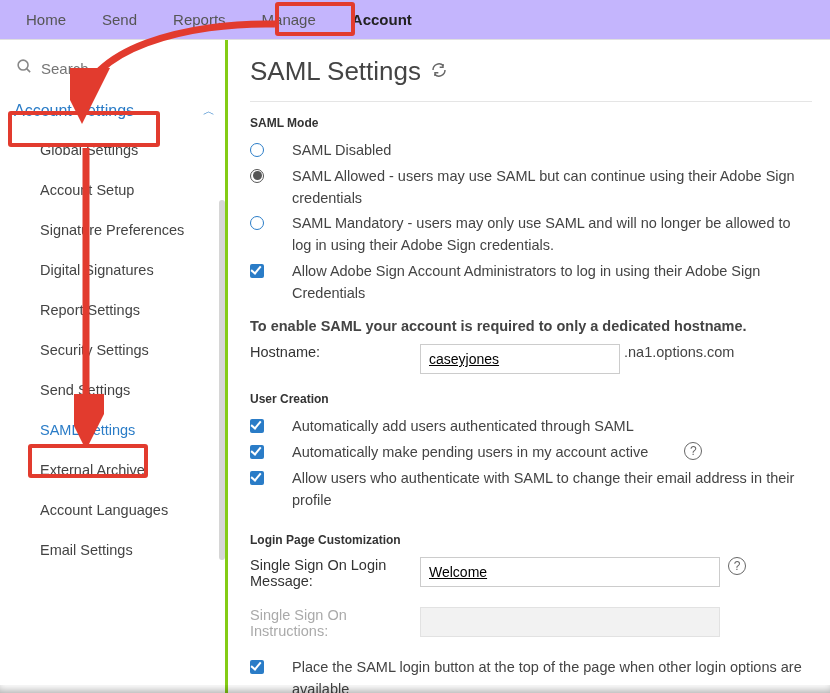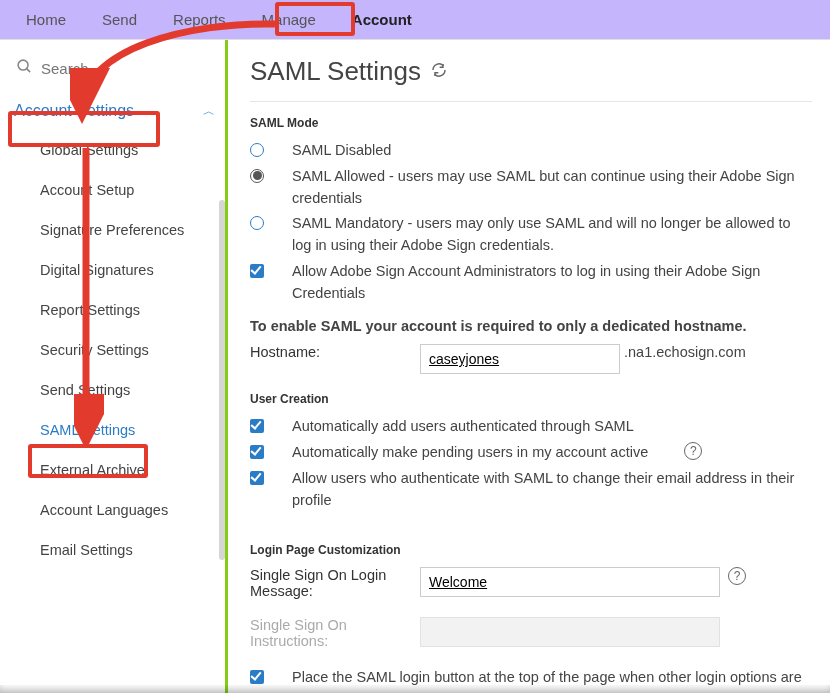--- a/index.html
+++ b/index.html
@@ -152,39 +152,39 @@
       <div class="check-row">
         <span class="check-ico"></span>
         <span class="body-text">Allow Adobe Sign Account Administrators to log in using their Adobe Sign Credentials</span>
       </div>
     </div>
 
     <div class="note body-text">To enable SAML your account is required to only a dedicated hostname.</div>
     <div class="field-row">
       <span class="field-label">Hostname:</span>
       <input class="text-input" value="caseyjones" style="">
-      <span class="suffix body-text">.na1.echosign.com</span>
+      <span class="suffix body-text">.na1.options.com</span>
     </div>
 
     <div class="sect-h">User Creation</div>
     <div class="check-row">
       <span class="check-ico"></span>
       <span class="body-text">Automatically add users authenticated through SAML</span>
     </div>
     <div class="check-row">
       <span class="check-ico"></span>
       <span class="body-text">Automatically make pending users in my account active</span>
       <span class="help-ico">?</span>
     </div>
     <div class="check-row">
       <span class="check-ico"></span>
       <span class="body-text">Allow users who authenticate with SAML to change their email address in their profile</span>
     </div>
 
-    <div class="sect-h" style="margin-top:32px">Login Page Customization</div>
+    <div class="sect-h" style="margin-top:22px">Login Page Customization</div>
     <div class="field-row">
       <span class="field-label">Single Sign On Login Message:</span>
       <input class="text-input wide" value="Welcome" style="">
       <span class="help-ico">?</span>
     </div>
     <div class="field-row">
       <span class="disabled-label">Single Sign On Instructions:</span>
       <div class="disabled-input"></div>
     </div>
     <div class="check-row">

